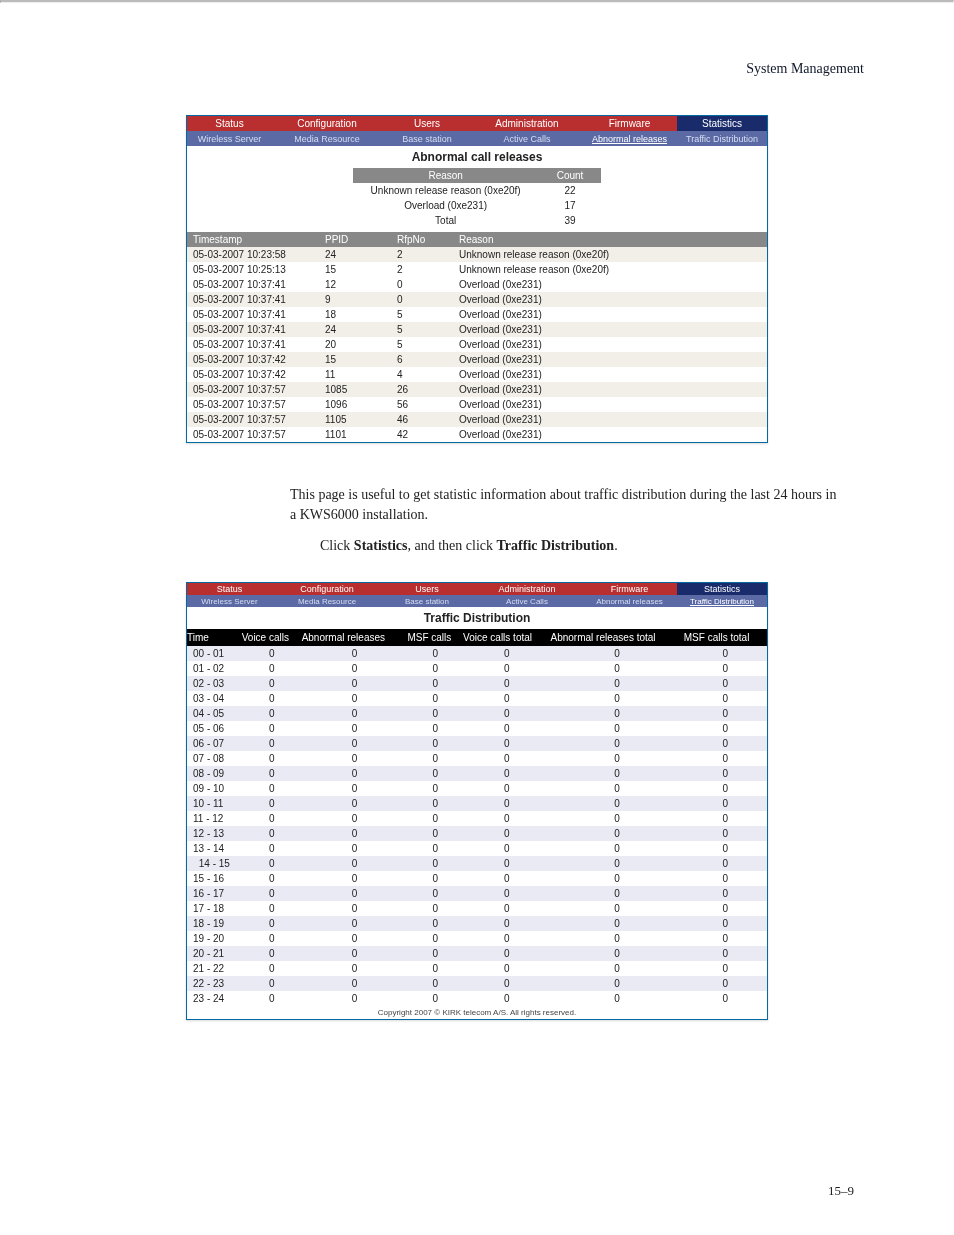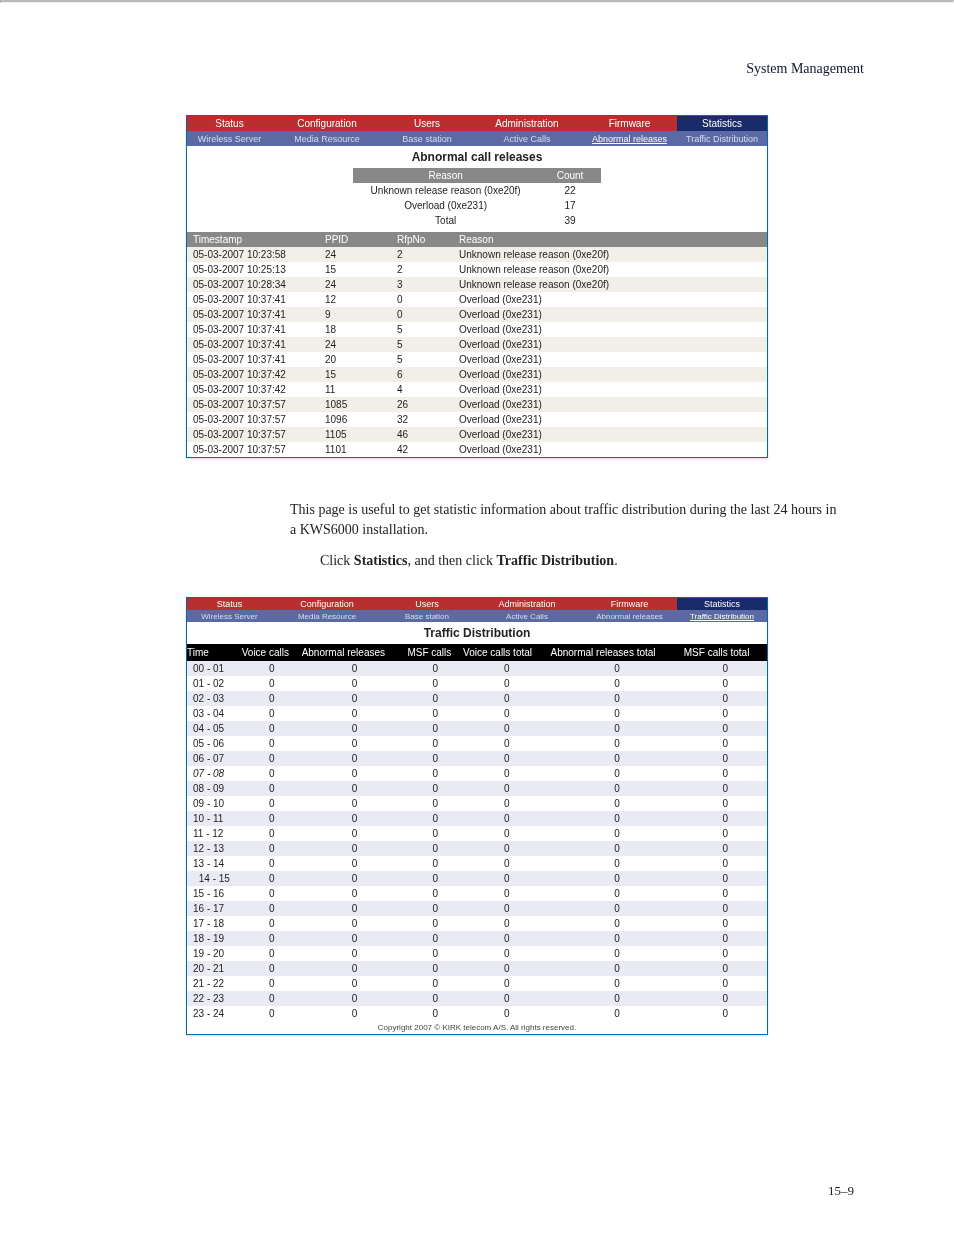--- a/index.html
+++ b/index.html
@@ -106,26 +106,20 @@
               <td>24</td>
               <td>2</td>
               <td>Unknown release reason (0xe20f)</td>
             </tr>
             <tr>
               <td>05-03-2007 10:25:13</td>
               <td>15</td>
               <td>2</td>
               <td>Unknown release reason (0xe20f)</td>
             </tr>
-            <tr class="alt">
-              <td>05-03-2007 10:28:34</td>
-              <td>24</td>
-              <td>3</td>
-              <td>Unknown release reason (0xe20f)</td>
-            </tr>
             <tr>
               <td>05-03-2007 10:37:41</td>
               <td>12</td>
               <td>0</td>
               <td>Overload (0xe231)</td>
             </tr>
             <tr class="alt">
               <td>05-03-2007 10:37:41</td>
               <td>9</td>
               <td>0</td>
@@ -163,21 +157,21 @@
             </tr>
             <tr class="alt">
               <td>05-03-2007 10:37:57</td>
               <td>1085</td>
               <td>26</td>
               <td>Overload (0xe231)</td>
             </tr>
             <tr>
               <td>05-03-2007 10:37:57</td>
               <td>1096</td>
-              <td>32</td>
+              <td>56</td>
               <td>Overload (0xe231)</td>
             </tr>
             <tr class="alt">
               <td>05-03-2007 10:37:57</td>
               <td>1105</td>
               <td>46</td>
               <td>Overload (0xe231)</td>
             </tr>
             <tr>
               <td>05-03-2007 10:37:57</td>
@@ -284,21 +278,21 @@
             <tr class="alt">
               <td style="text-align: left;">06 - 07</td>
               <td>0</td>
               <td>0</td>
               <td>0</td>
               <td>0</td>
               <td>0</td>
               <td>0</td>
             </tr>
             <tr>
-              <td style="text-align: left; font-style: italic;">07 - 08</td>
+              <td style="text-align: left;">07 - 08</td>
               <td>0</td>
               <td>0</td>
               <td>0</td>
               <td>0</td>
               <td>0</td>
               <td>0</td>
             </tr>
             <tr class="alt">
               <td style="text-align: left;">08 - 09</td>
               <td>0</td>

